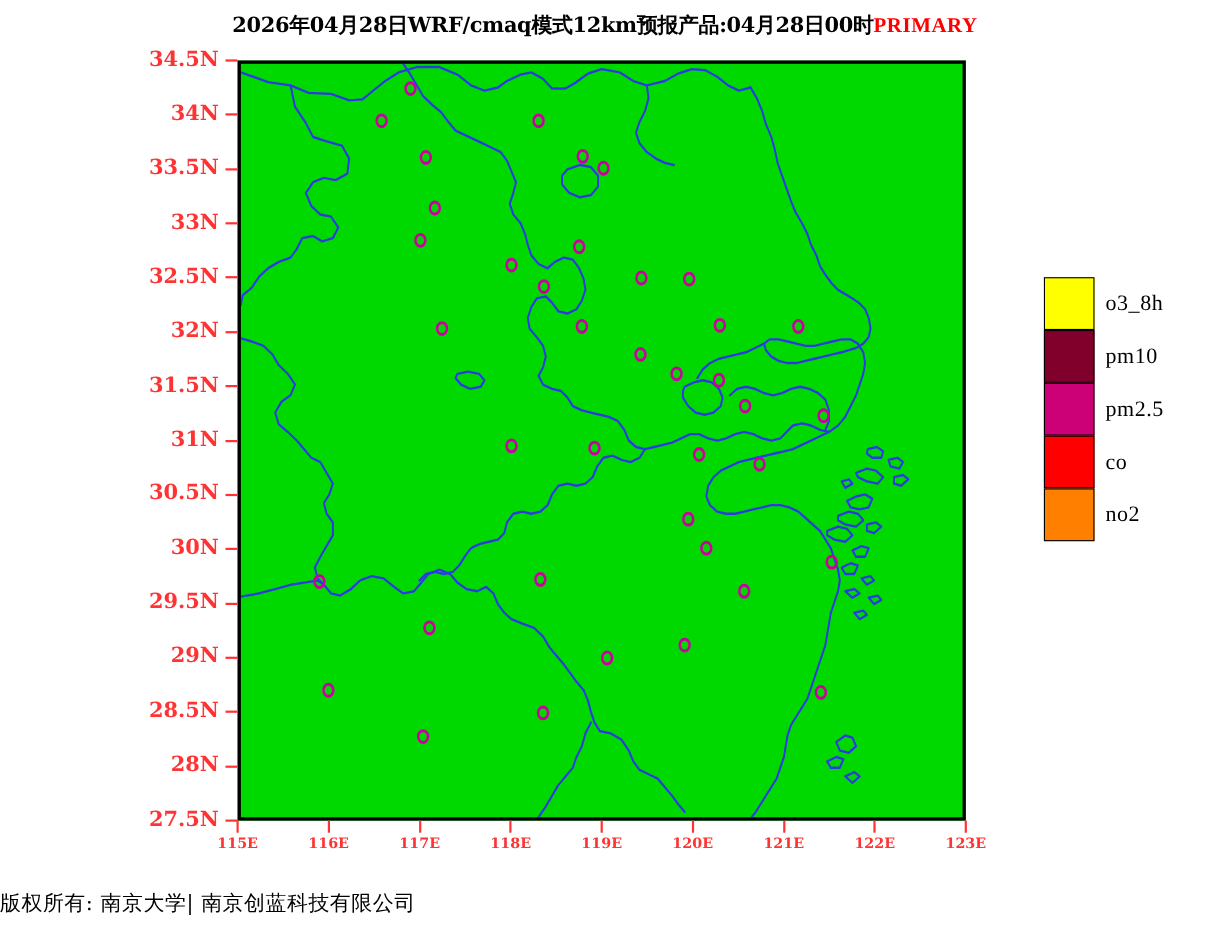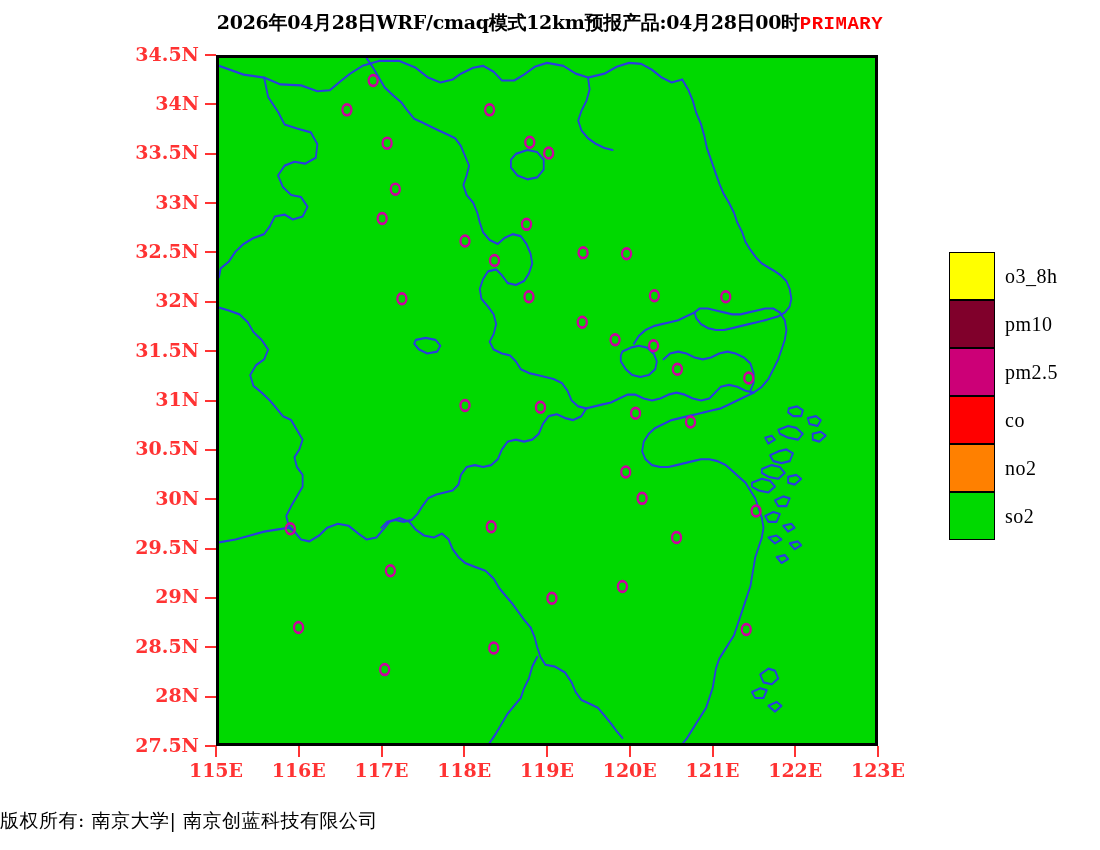--- a/index.html
+++ b/index.html
@@ -24,21 +24,21 @@
     white-space: nowrap;
   }
   #title-main {
     font-family: "DejaVu Serif", "Liberation Serif", serif;
     font-size: 19px;
     font-weight: bold;
     color: #000000;
     letter-spacing: -0.3px;
   }
   #title-primary {
-    font-family: Liberation Mono, monospace;
+    font-family: Liberation Serif, serif;
     font-size: 19px;
     font-weight: bold;
     color: #ff0000;
     letter-spacing: 0.5px;
   }
 
   
   #plot-frame {
     position: absolute;
     left: 216px;
@@ -92,21 +92,21 @@
     align-items: center;
     white-space: nowrap;
   }
   .xtick-mark {
     width: 2px;
     height: 11px;
     background: #ff3333;
   }
   .xtick-label {
     font-family: "DejaVu Serif", "Liberation Serif", serif;
-    font-size: 19px;
+    font-size: 13px;
     font-weight: bold;
     color: #ff3333;
     line-height: 1;
     margin-top: 4px;
   }
 
   
   #legend {
     position: absolute;
     left: 949px;
@@ -433,21 +433,17 @@
       <div class="legend-label">pm2.5</div>
     </div>
     <div class="legend-row">
       <div class="legend-swatch" style="background: rgb(255, 0, 0);"></div>
       <div class="legend-label">co</div>
     </div>
     <div class="legend-row">
       <div class="legend-swatch" style="background: rgb(255, 128, 0);"></div>
       <div class="legend-label">no2</div>
     </div>
-    <div class="legend-row">
-      <div class="legend-swatch" style="background: rgb(0, 217, 0);"></div>
-      <div class="legend-label">so2</div>
-    </div>
   </div>
 
 <div id="footer">
   <span id="footer-text">版权所有: 南京大学| 南京创蓝科技有限公司</span>
 </div>
 
 </body></html>

